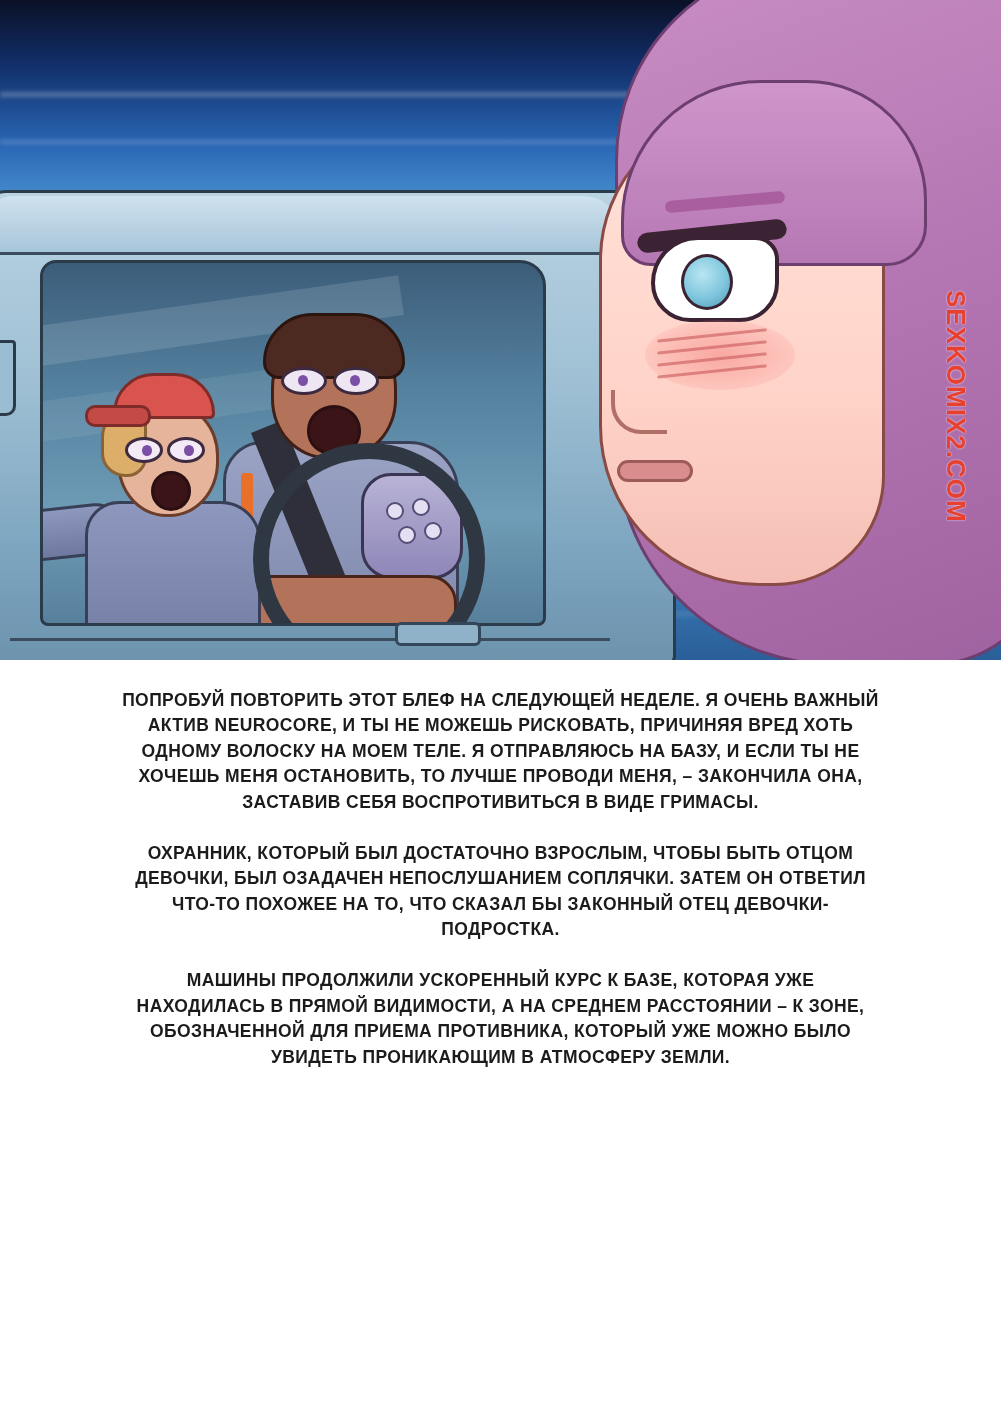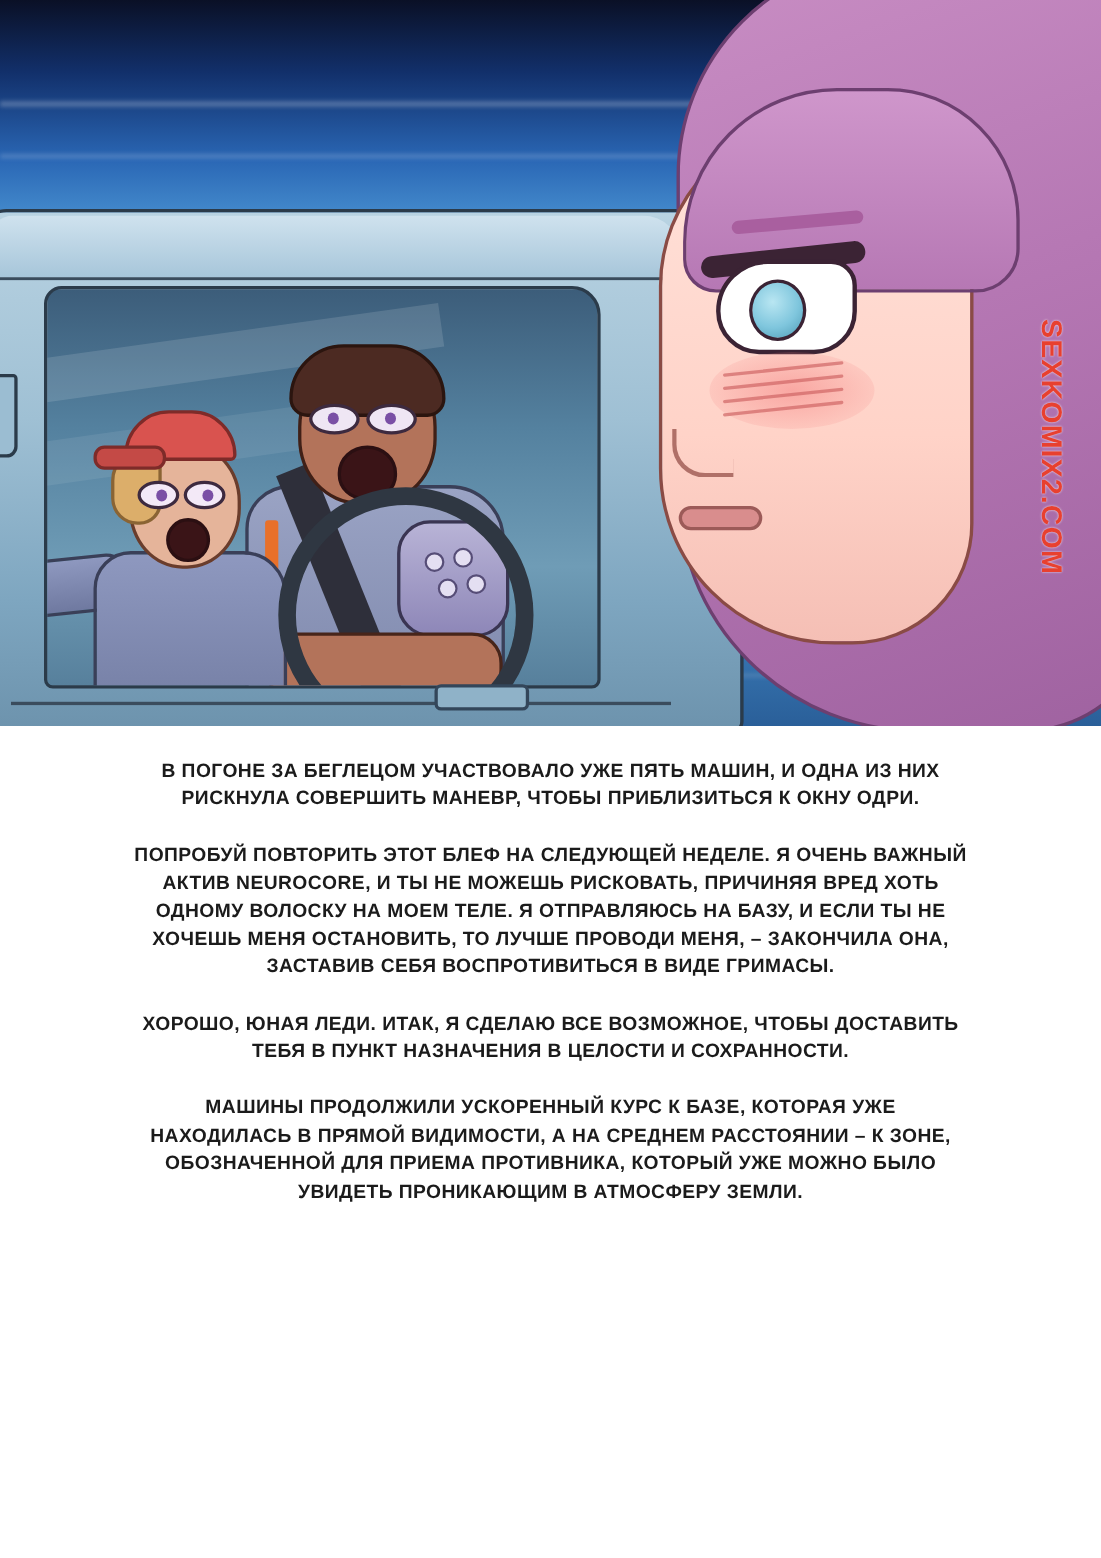--- a/index.html
+++ b/index.html
@@ -588,19 +588,18 @@
       <div class="blush-line" style="top:368px;"></div>
       <div class="blush-line" style="top:380px;"></div>
       <div class="girl-nose"></div>
       <div class="girl-lip"></div>
     </div>
 
     <div class="watermark">SEXKOMIX2.COM</div>
   </div>
 
   <div class="story">
-    <p class="para">В ПОГОНЕ ЗА БЕГЛЕЦОМ УЧАСТВОВАЛО УЖЕ ПЯТЬ МАШИН, И ОДНА ИЗ НИХ РИСКНУЛА СОВЕРШИТЬ МАНЕВР, ЧТОБЫ ПРИБЛИЗИТЬСЯ К ОКНУ ОДРИ.</p>
     <p class="para">ПОПРОБУЙ ПОВТОРИТЬ ЭТОТ БЛЕФ НА СЛЕДУЮЩЕЙ НЕДЕЛЕ. Я ОЧЕНЬ ВАЖНЫЙ АКТИВ NEUROCORE, И ТЫ НЕ МОЖЕШЬ РИСКОВАТЬ, ПРИЧИНЯЯ ВРЕД ХОТЬ ОДНОМУ ВОЛОСКУ НА МОЕМ ТЕЛЕ. Я ОТПРАВЛЯЮСЬ НА БАЗУ, И ЕСЛИ ТЫ НЕ ХОЧЕШЬ МЕНЯ ОСТАНОВИТЬ, ТО ЛУЧШЕ ПРОВОДИ МЕНЯ, – ЗАКОНЧИЛА ОНА, ЗАСТАВИВ СЕБЯ ВОСПРОТИВИТЬСЯ В ВИДЕ ГРИМАСЫ.</p>
-    <p class="para">ХОРОШО, ЮНАЯ ЛЕДИ. ИТАК, Я СДЕЛАЮ ВСЕ ВОЗМОЖНОЕ, ЧТОБЫ ДОСТАВИТЬ ТЕБЯ В ПУНКТ НАЗНАЧЕНИЯ В ЦЕЛОСТИ И СОХРАННОСТИ.</p>
+    <p class="para">ОХРАННИК, КОТОРЫЙ БЫЛ ДОСТАТОЧНО ВЗРОСЛЫМ, ЧТОБЫ БЫТЬ ОТЦОМ ДЕВОЧКИ, БЫЛ ОЗАДАЧЕН НЕПОСЛУШАНИЕМ СОПЛЯЧКИ. ЗАТЕМ ОН ОТВЕТИЛ ЧТО-ТО ПОХОЖЕЕ НА ТО, ЧТО СКАЗАЛ БЫ ЗАКОННЫЙ ОТЕЦ ДЕВОЧКИ-ПОДРОСТКА.</p>
     <p class="para">МАШИНЫ ПРОДОЛЖИЛИ УСКОРЕННЫЙ КУРС К БАЗЕ, КОТОРАЯ УЖЕ НАХОДИЛАСЬ В ПРЯМОЙ ВИДИМОСТИ, А НА СРЕДНЕМ РАССТОЯНИИ – К ЗОНЕ, ОБОЗНАЧЕННОЙ ДЛЯ ПРИЕМА ПРОТИВНИКА, КОТОРЫЙ УЖЕ МОЖНО БЫЛО УВИДЕТЬ ПРОНИКАЮЩИМ В АТМОСФЕРУ ЗЕМЛИ.</p>
   </div>
 
 </div>
 
 </body></html>

